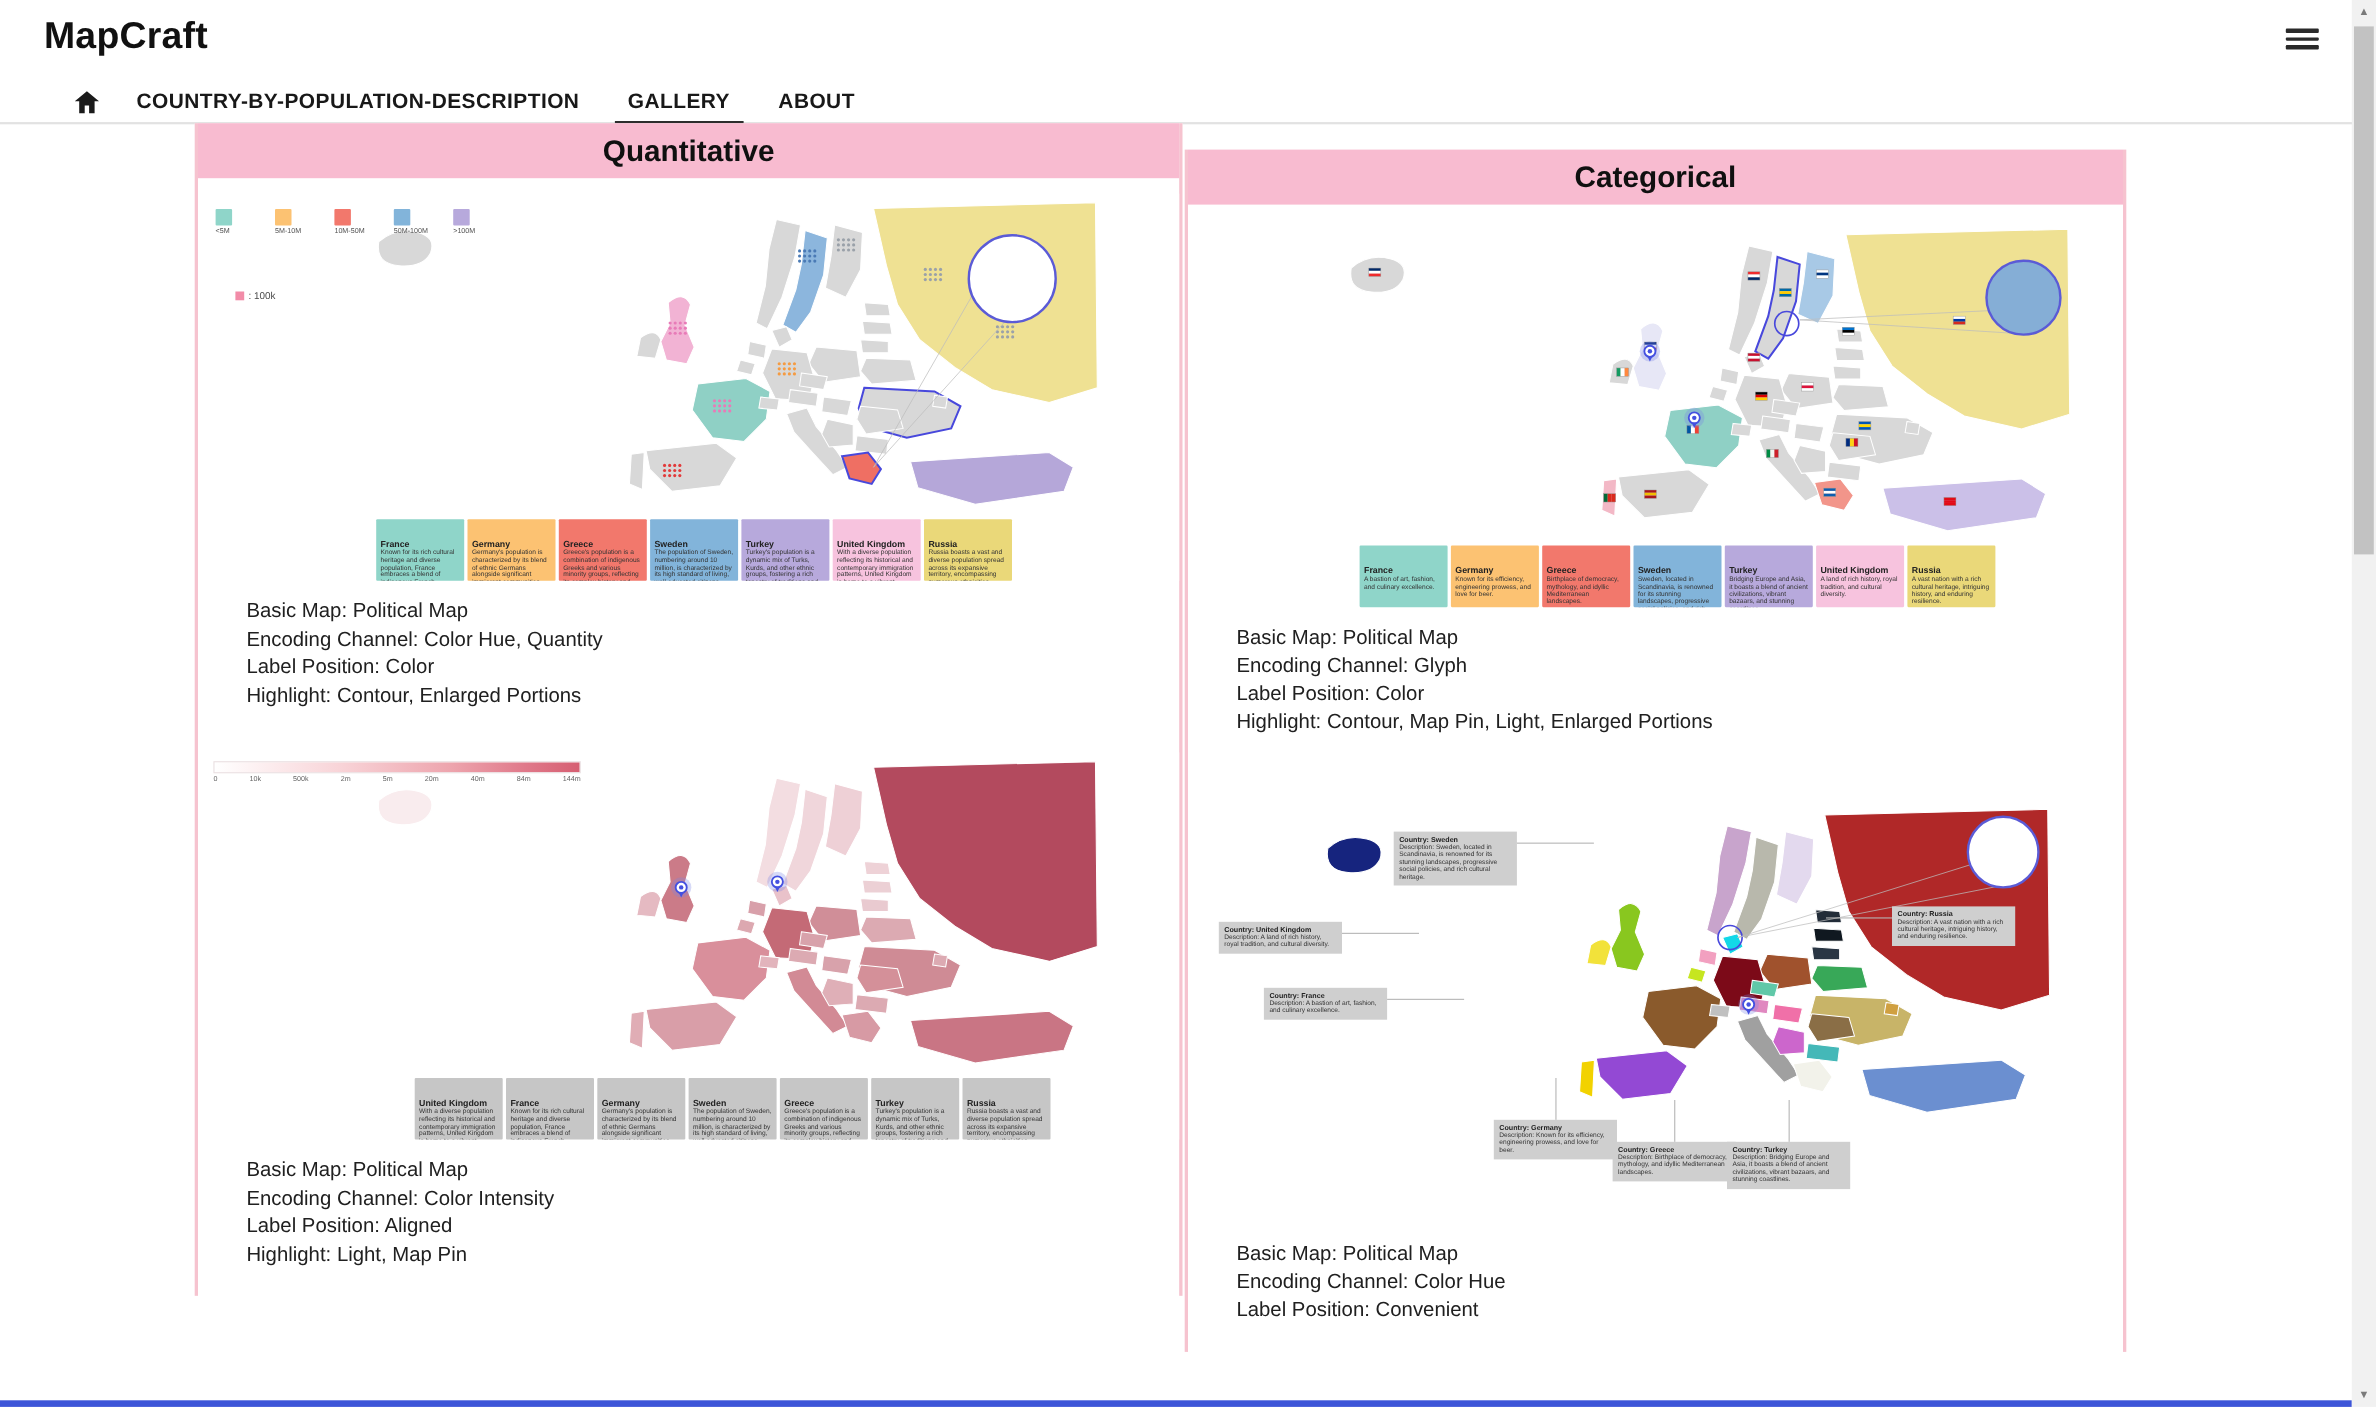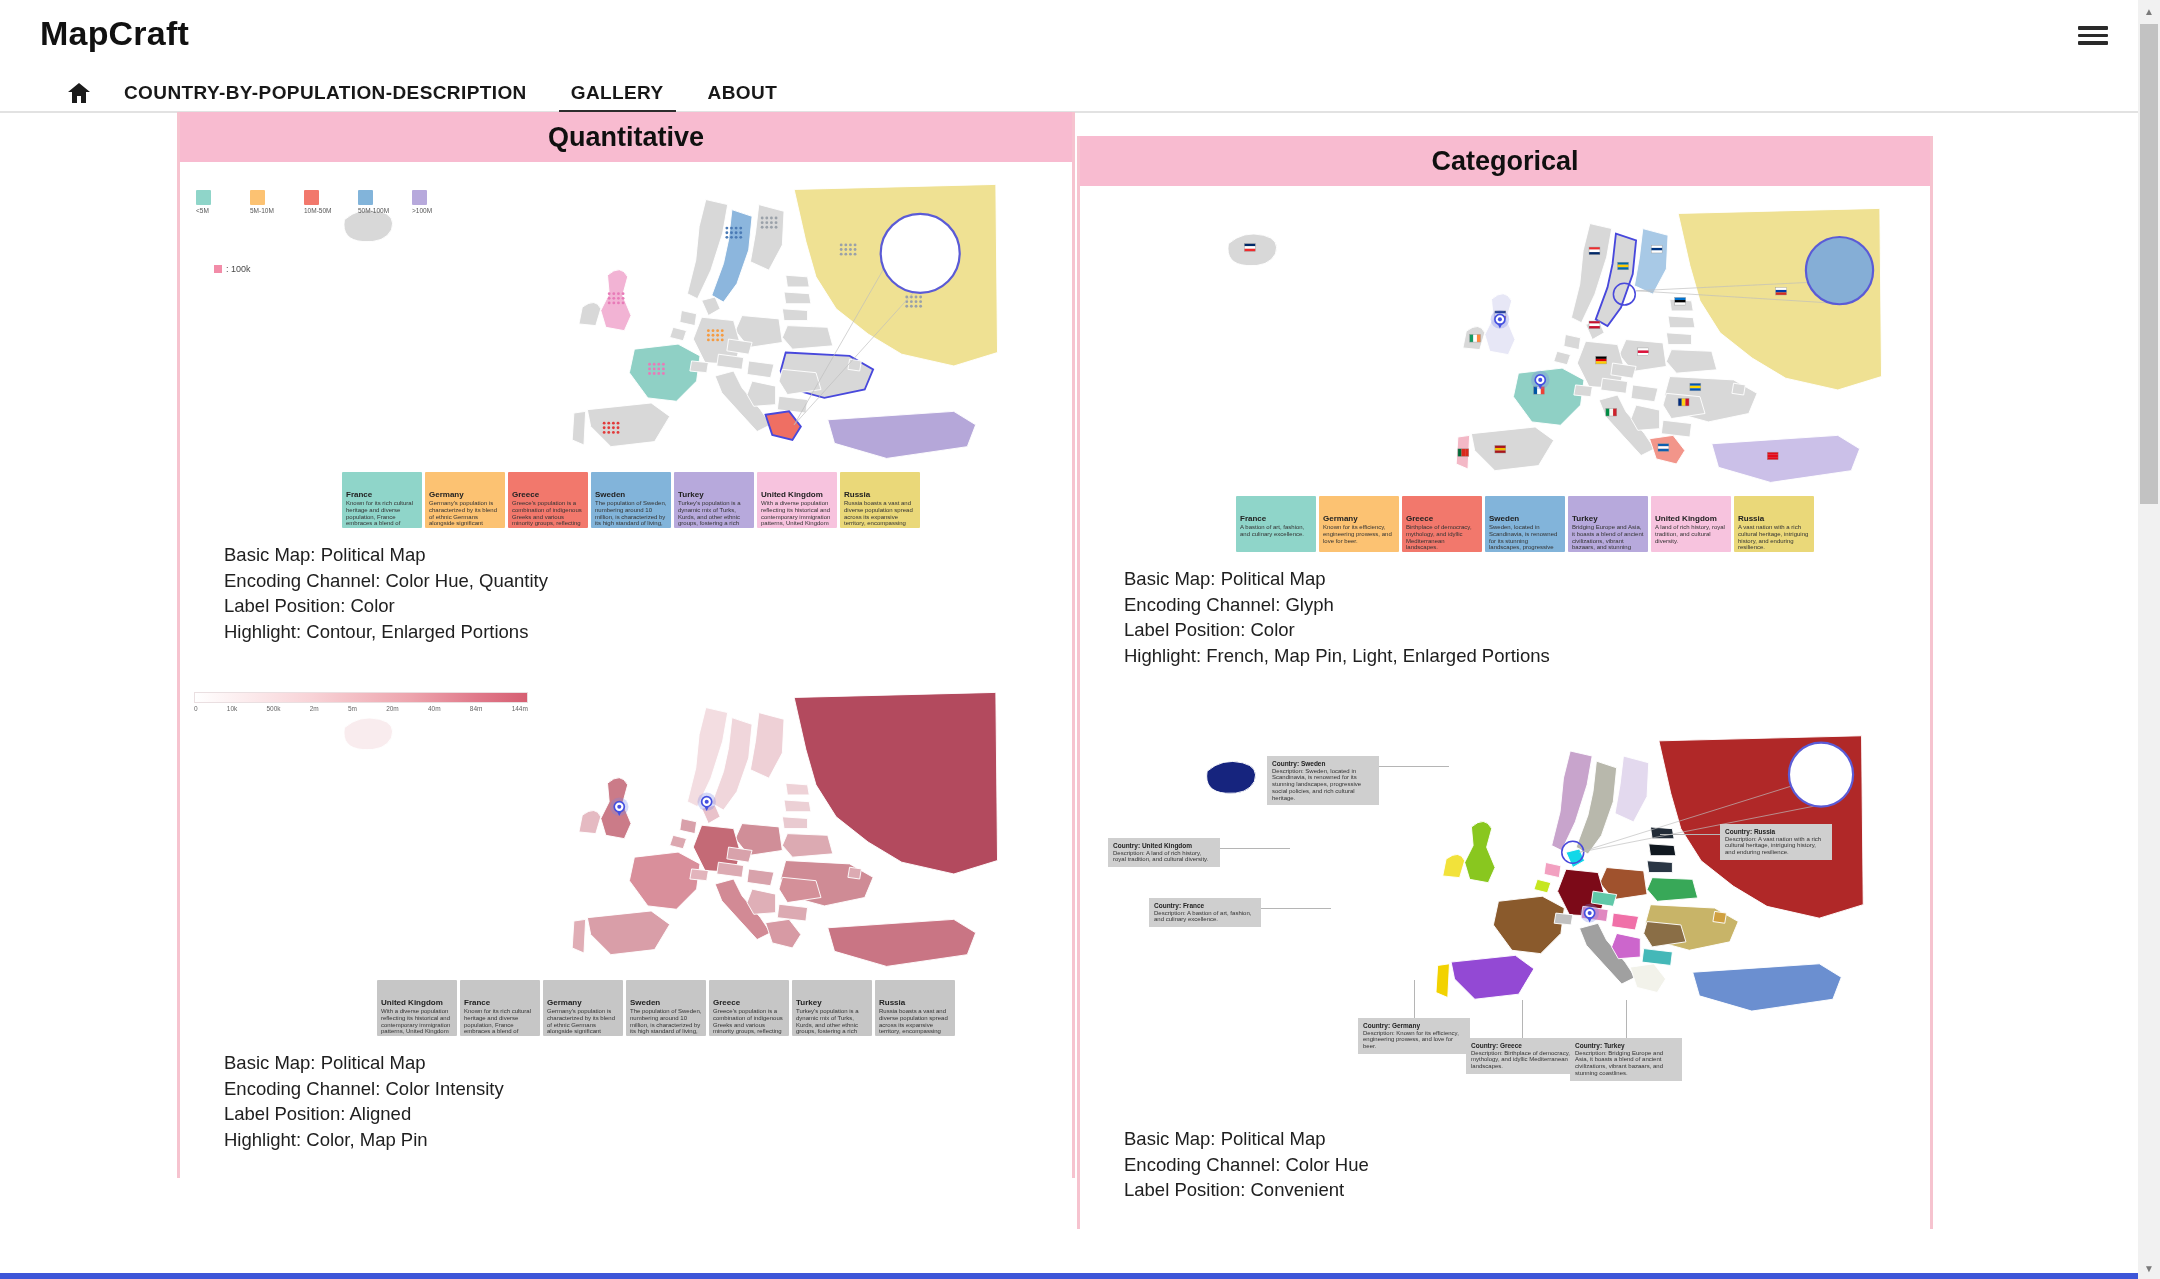--- a/index.html
+++ b/index.html
@@ -417,21 +417,21 @@
         <div class="ccard" style="background: rgb(198, 198, 198);">
           <div class="cname">Russia</div>
           <div class="ctext">Russia boasts a vast and diverse population spread across its expansive territory, encompassing numerous ethnicities, cultures, and languages.</div>
         </div>
       </div>
   </div>
   <div class="meta">
       <div>Basic Map: Political Map</div>
       <div>Encoding Channel: Color Intensity</div>
       <div>Label Position: Aligned</div>
-      <div>Highlight: Color, Map Pin</div>
+      <div>Highlight: Light, Map Pin</div>
     </div>
 </div>
 
 <div class="col col-right">
   <div class="col-header">Categorical</div>
 
   <div class="map-block">
     <svg class="map" viewBox="0 0 900 345" width="860" height="290">
         <path d="M650,16 L890,10 L892,210 L840,226 L778,212 L738,188 L700,158 L676,120 L664,78 Z" fill="#efe193" stroke="#ffffff" stroke-width="1.1"></path>
         <path d="M115,52 Q133,36 157,42 Q177,47 171,64 Q163,80 137,78 Q111,76 115,52 Z" fill="#d8d8d8" stroke="#ffffff" stroke-width="1.1"></path>
@@ -634,21 +634,21 @@
         <div class="ccard" style="background: rgb(234, 216, 121);">
           <div class="cname">Russia</div>
           <div class="ctext">A vast nation with a rich cultural heritage, intriguing history, and enduring resilience.</div>
         </div>
       </div>
   </div>
   <div class="meta">
       <div>Basic Map: Political Map</div>
       <div>Encoding Channel: Glyph</div>
       <div>Label Position: Color</div>
-      <div>Highlight: French, Map Pin, Light, Enlarged Portions</div>
+      <div>Highlight: Contour, Map Pin, Light, Enlarged Portions</div>
     </div>
 
   <div class="map-block" style="height:404px">
     <svg class="map" style="margin-left:30px" viewBox="0 0 900 345" width="760" height="330">
         <path d="M650,16 L890,10 L892,210 L840,226 L778,212 L738,188 L700,158 L676,120 L664,78 Z" fill="#b02828" stroke="#ffffff" stroke-width="1.1"></path>
         <path d="M115,52 Q133,36 157,42 Q177,47 171,64 Q163,80 137,78 Q111,76 115,52 Z" fill="#16247e" stroke="#ffffff" stroke-width="1.1"></path>
         <path d="M545,28 L571,34 L565,68 L551,112 L535,146 L523,140 L533,100 L537,60 Z" fill="#c8a4cc" stroke="#ffffff" stroke-width="1.1"></path>
         <path d="M576,40 L600,48 L596,88 L582,128 L566,150 L552,142 L566,104 L572,76 Z" fill="#b8b8ac" stroke="#ffffff" stroke-width="1.1"></path>
         <path d="M608,34 L638,42 L636,82 L620,112 L598,102 L604,68 Z" fill="#e3d9ee" stroke="#ffffff" stroke-width="1.1"></path>
         <path d="M540,148 L556,144 L562,158 L548,166 Z" fill="#12d8e8" stroke="#ffffff" stroke-width="1.1"></path>

